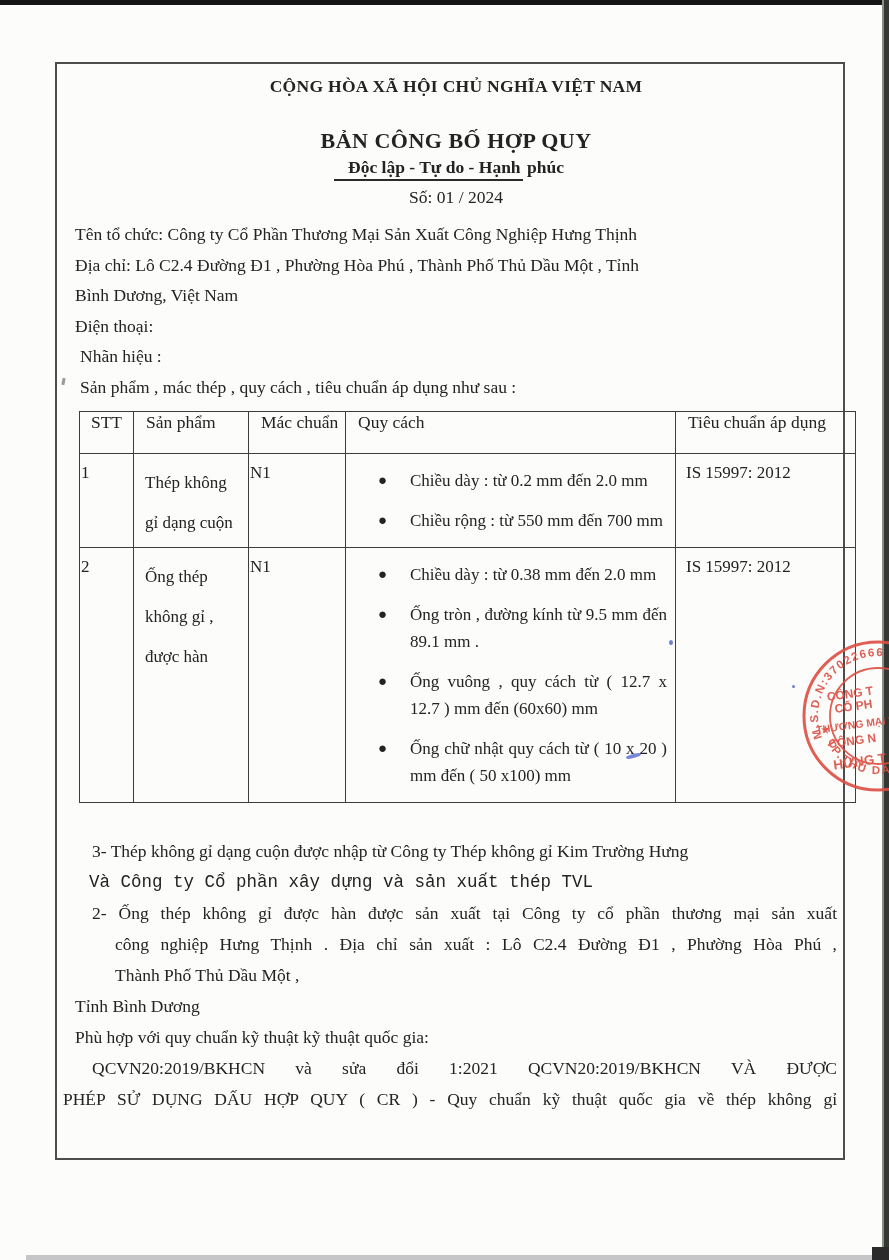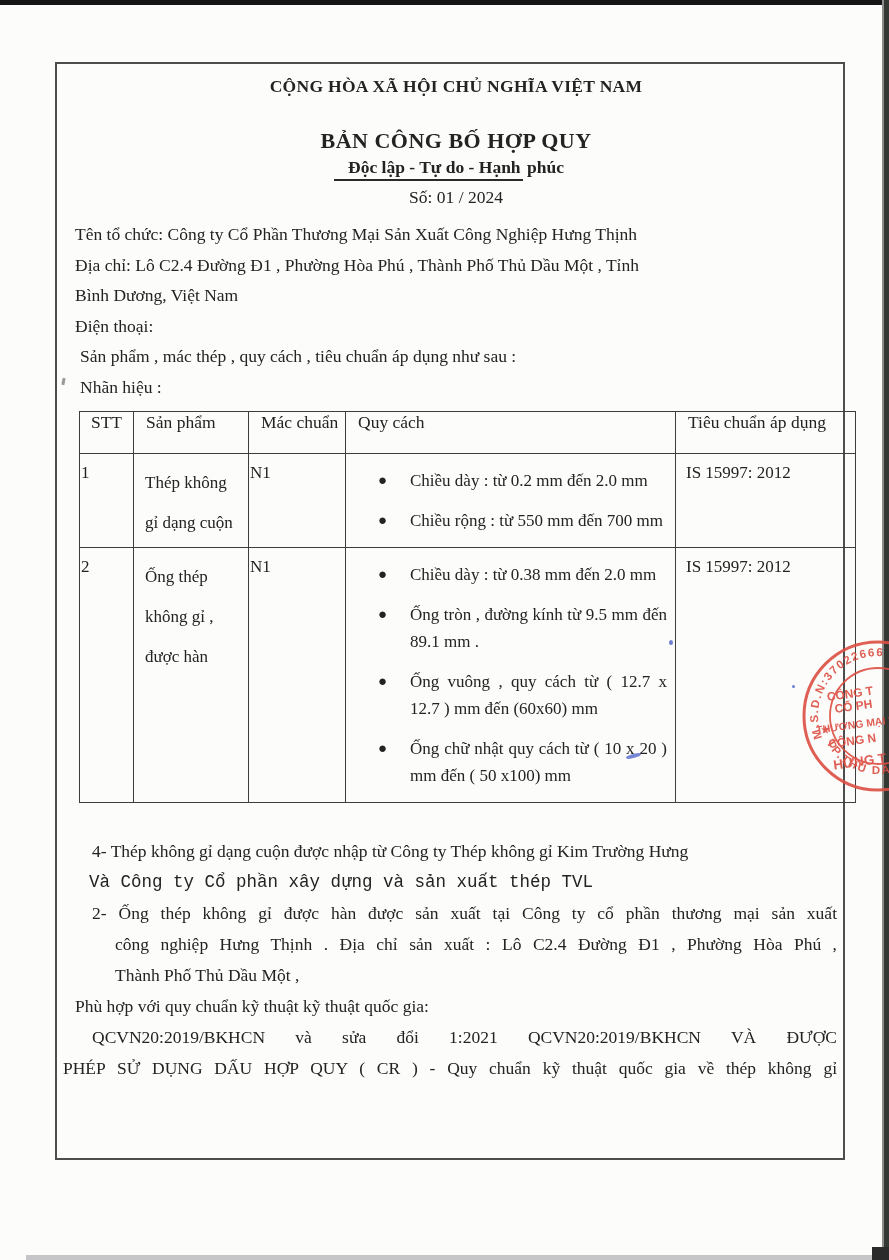--- a/index.html
+++ b/index.html
@@ -93,22 +93,22 @@
     <div class="center doc-title">BẢN CÔNG BỐ HỢP QUY</div>
 
     <div class="center motto"><span class="u">Độc lập - Tự do - Hạnh</span><span> phúc</span></div>
     <div class="center doc-number">Số: 01 / 2024</div>
 
     <div class="info">
       <div>Tên tổ chức: Công ty Cổ Phần Thương Mại Sản Xuất Công Nghiệp Hưng Thịnh</div>
       <div>Địa chỉ: Lô C2.4 Đường Đ1 , Phường Hòa Phú , Thành Phố Thủ Dầu Một , Tỉnh</div>
       <div>Bình Dương, Việt Nam</div>
       <div>Điện thoại:</div>
+      <div class="indent">Nhãn hiệu :</div>
       <div class="indent">Sản phẩm , mác thép , quy cách , tiêu chuẩn áp dụng như sau :</div>
-      <div class="indent">Nhãn hiệu :</div>
     </div>
 
     <table class="spec">
       <colgroup>
         <col style="width:54px">
           <col style="width:115px">
           <col style="width:97px">
           <col style="width:330px">
           <col style="width:180px">
       </colgroup>
@@ -157,25 +157,26 @@
                 <span class="b">●</span>
                 <span class="t">Ống chữ nhật quy cách từ ( 10 x 20 ) mm đến ( 50 x100) mm</span>
               </div>
         </td>
         <td class="std">IS 15997: 2012</td>
       </tr>
     </tbody>
       </table>
 
     <div class="notes">
-      <div class="ml17">4-  Thép không gỉ dạng cuộn được nhập từ Công ty Thép không gỉ Kim Trường Hưng</div>
+      <div class="ml17">3-  Thép không gỉ dạng cuộn được nhập từ Công ty Thép không gỉ Kim Trường Hưng</div>
       <div class="ml14">Và Công ty Cổ phần xây dựng và sản xuất thép TVL</div>
       <div class="ml17 jline">2-  Ống thép không gỉ được hàn được sản xuất tại Công ty cổ phần thương mại sản xuất</div>
       <div class="ml40 jline">công nghiệp Hưng Thịnh . Địa chỉ sản xuất : Lô C2.4 Đường Đ1 , Phường Hòa Phú ,</div>
       <div class="ml40">Thành Phố Thủ Dầu Một ,</div>
+      <div>Tỉnh Bình Dương</div>
       <div>Phù hợp với quy chuẩn kỹ thuật kỹ thuật quốc gia:</div>
       <div class="ml17 jline">QCVN20:2019/BKHCN và sửa đổi 1:2021 QCVN20:2019/BKHCN VÀ ĐƯỢC</div>
       <div class="mlneg jline">PHÉP SỬ DỤNG DẤU HỢP QUY ( CR ) -  Quy chuẩn kỹ thuật quốc gia về thép không gỉ</div>
     </div>
 
   </div>
 
   <svg class="stamp" width="140" height="270" viewBox="0 0 140 270">
     <g stroke="#dd4f44" fill="none">
       <circle cx="121" cy="119" r="74" stroke-width="3"></circle>

